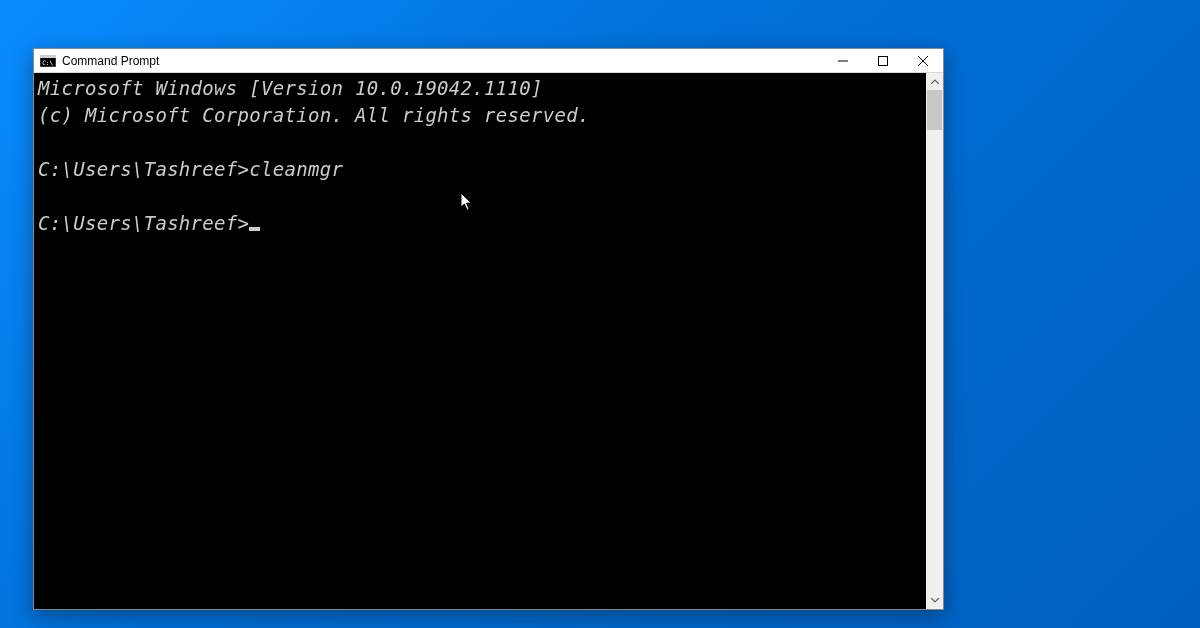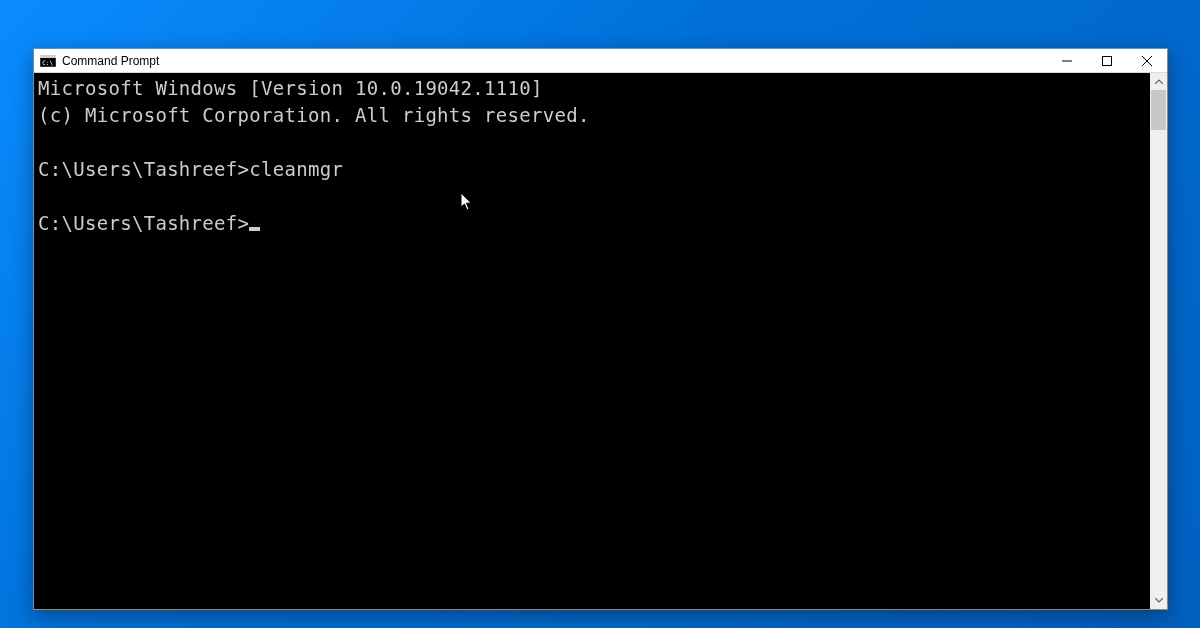--- a/index.html
+++ b/index.html
@@ -8,21 +8,21 @@
       height: 628px;
       background: linear-gradient(135deg, #0a8cff 0%, #0070d8 40%, #0060c0 100%);
       overflow: hidden;
       font-family: "Segoe UI", Tahoma, sans-serif;
       position: relative;
     }
     .window {
       position: absolute;
       top: 48px;
       left: 33px;
-      width: 1135px;
+      width: 911px;
       height: 562px;
       background: #ffffff;
       border: 1px solid #888;
       box-shadow: 0 6px 20px rgba(0,0,0,0.35);
       display: flex;
       flex-direction: column;
     }
     .titlebar {
       height: 24px;
       background: #ffffff;
@@ -66,20 +66,21 @@
       background: transparent;
       border: none;
       cursor: default;
     }
     .win-btn svg { display: block; }
     .console-wrap {
       flex: 1;
       display: flex;
       background: #000000;
       position: relative;
+      font-style: italic;
     }
     .console {
       flex: 1;
       background: #000000;
       color: #cccccc;
       font-family: Consolas, "Lucida Console", monospace;
       font-size: 19px;
       line-height: 27px;
       padding: 2px 4px 0 4px;
       white-space: pre;

